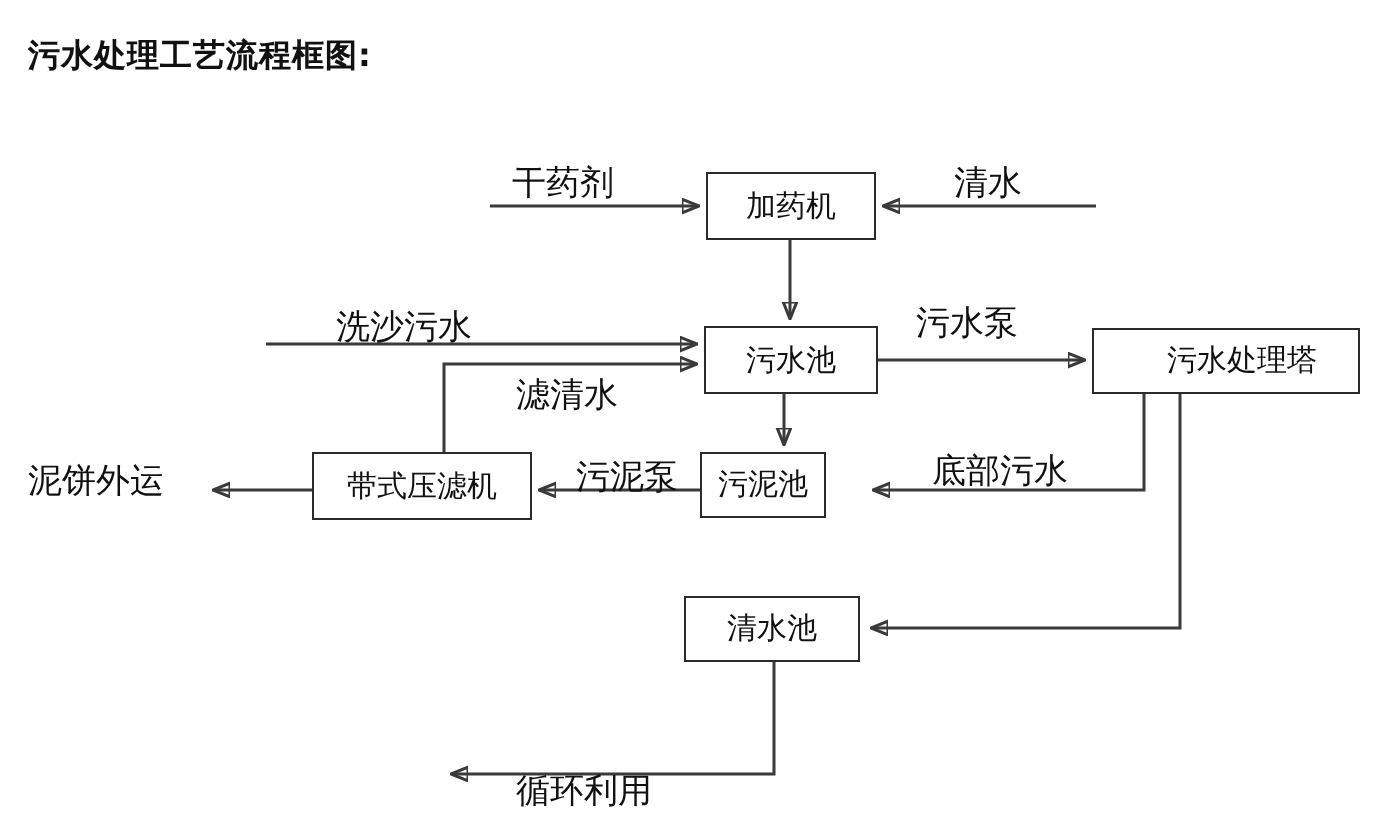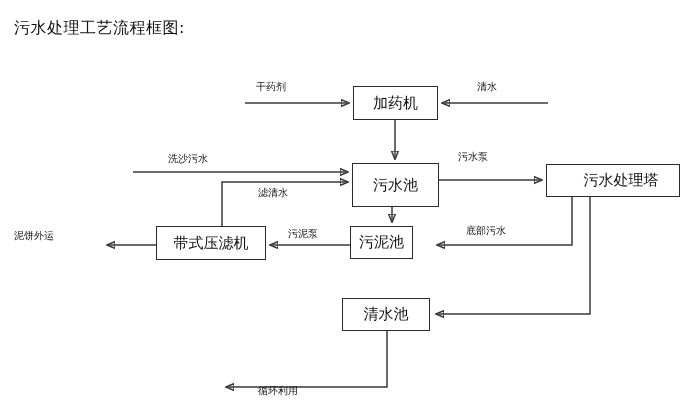--- a/index.html
+++ b/index.html
@@ -13,41 +13,41 @@
     height: 420px;
     background: #ffffff;
     font-family: "DejaVu Sans", "Liberation Sans", sans-serif;
     overflow: hidden;
   }
   #title {
     position: absolute;
     left: 14px;
     top: 18px;
     font-size: 16px;
-    font-weight: normal;
+    font-weight: bold;
     color: #111111;
     letter-spacing: 0.5px;
     white-space: nowrap;
   }
   .node {
     position: absolute;
     box-sizing: border-box;
     border: 1.4px solid #2b2b2b;
     background: #ffffff;
     display: flex;
     align-items: center;
     justify-content: center;
     font-size: 15px;
     color: #111111;
     white-space: nowrap;
     z-index: 3;
   }
   .edge-label {
     position: absolute;
-    font-size: 10px;
+    font-size: 17px;
     color: #111111;
     white-space: nowrap;
     z-index: 4;
     background: transparent;
   }
   svg#wires {
     position: absolute;
     left: 0;
     top: 0;
     width: 700px;
@@ -96,21 +96,21 @@
 
     <path d="M156,245 L107,245" marker-end="url(#arw)"></path>
 
     <path d="M387,331 L387,387 L226,387" marker-end="url(#arw)"></path>
   </svg>
 
   <div class="node" style="left:353px; top:86px; width:85px; height:34px;">
     <span>加药机</span>
   </div>
 
-  <div class="node" style="left:352px; top:163px; width:87px; height:44px;">
+  <div class="node" style="left:352px; top:163px; width:87px; height:34px;">
     <span>污水池</span>
   </div>
 
   <div class="node" style="left:546px; top:164px; width:134px; height:33px;padding-left:16px;">
     <span>污水处理塔</span>
   </div>
 
   <div class="node" style="left:156px; top:226px; width:110px; height:34px;font-family:Liberation Mono, monospace;">
     <span>带式压滤机</span>
   </div>

